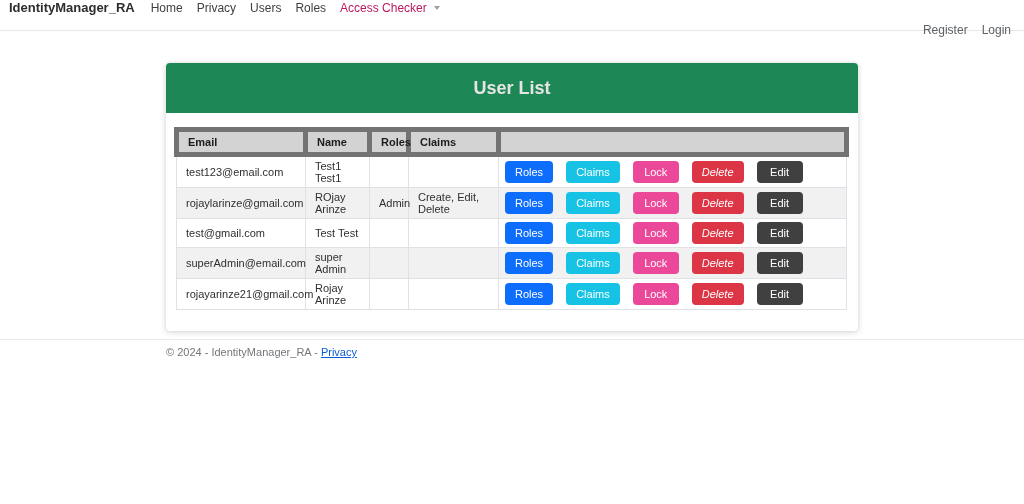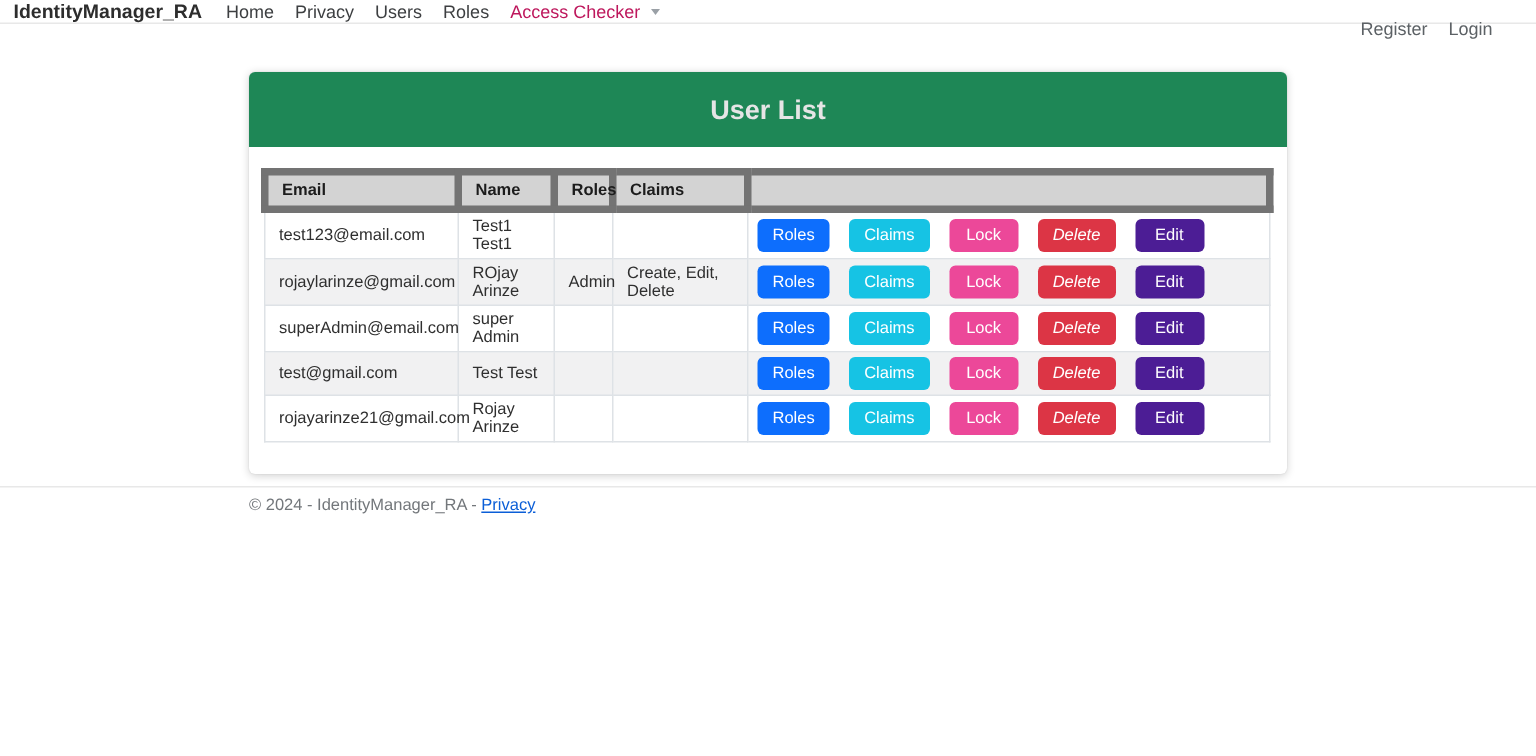--- a/index.html
+++ b/index.html
@@ -7,25 +7,25 @@
   html, body {
     width: 1024px; height: 504px;
     background: #ffffff;
     font-family: "Liberation Sans", sans-serif;
     overflow: hidden;
     -webkit-font-smoothing: antialiased;
   }
 
   
   .navbar {
-    height: 16px;
+    height: 31px;
     display: flex;
-    align-items: center;
+    align-items: flex-start;
     justify-content: space-between;
-    padding: 0 22px 0 9px;
+    padding: 0 6px 0 9px;
     border-bottom: 1px solid #e8e8e8;
     background: #ffffff;
   }
   .nav-left { display: flex; align-items: center; }
   .brand {
     font-size: 13px;
     font-weight: 600;
     color: #2d2d2d;
     margin-right: 9px;
     text-decoration: none;
@@ -122,21 +122,21 @@
     color: #ffffff;
     font-size: 11px;
     font-family: "Liberation Sans", sans-serif;
     cursor: pointer;
     white-space: nowrap;
   }
   .btn-roles  { background: #0d6efd; }
   .btn-claims { background: #16c3e4; }
   .btn-lock   { background: #ec4899; }
   .btn-delete { background: #dc3545; font-style: italic; }
-  .btn-edit   { background: #4c1d95; }
+  .btn-edit   { background: #404040; }
 
   
   .footer {
     margin-top: 8px;
     border-top: 1px solid #e8e8e8;
     padding-top: 6px;
   }
   .footer-inner {
     width: 692px;
     margin: 0 auto;
@@ -221,38 +221,38 @@
                 <button class="btn btn-roles">Roles</button>
                 <button class="btn btn-claims">Claims</button>
                 <button class="btn btn-lock">Lock</button>
                 <button class="btn btn-delete">Delete</button>
                 <button class="btn btn-edit">Edit</button>
               </div>
             </td>
           </tr>
 
           <tr>
+            <td>test@gmail.com</td>
+            <td>Test Test</td>
+            <td></td>
+            <td></td>
+            <td class="actions-cell">
+              <div class="actions-wrap">
+                <button class="btn btn-roles">Roles</button>
+                <button class="btn btn-claims">Claims</button>
+                <button class="btn btn-lock">Lock</button>
+                <button class="btn btn-delete">Delete</button>
+                <button class="btn btn-edit">Edit</button>
+              </div>
+            </td>
+          </tr>
+
+          <tr>
             <td>superAdmin@email.com</td>
             <td>super Admin</td>
-            <td></td>
-            <td></td>
-            <td class="actions-cell">
-              <div class="actions-wrap">
-                <button class="btn btn-roles">Roles</button>
-                <button class="btn btn-claims">Claims</button>
-                <button class="btn btn-lock">Lock</button>
-                <button class="btn btn-delete">Delete</button>
-                <button class="btn btn-edit">Edit</button>
-              </div>
-            </td>
-          </tr>
-
-          <tr>
-            <td>test@gmail.com</td>
-            <td>Test Test</td>
             <td></td>
             <td></td>
             <td class="actions-cell">
               <div class="actions-wrap">
                 <button class="btn btn-roles">Roles</button>
                 <button class="btn btn-claims">Claims</button>
                 <button class="btn btn-lock">Lock</button>
                 <button class="btn btn-delete">Delete</button>
                 <button class="btn btn-edit">Edit</button>
               </div>

